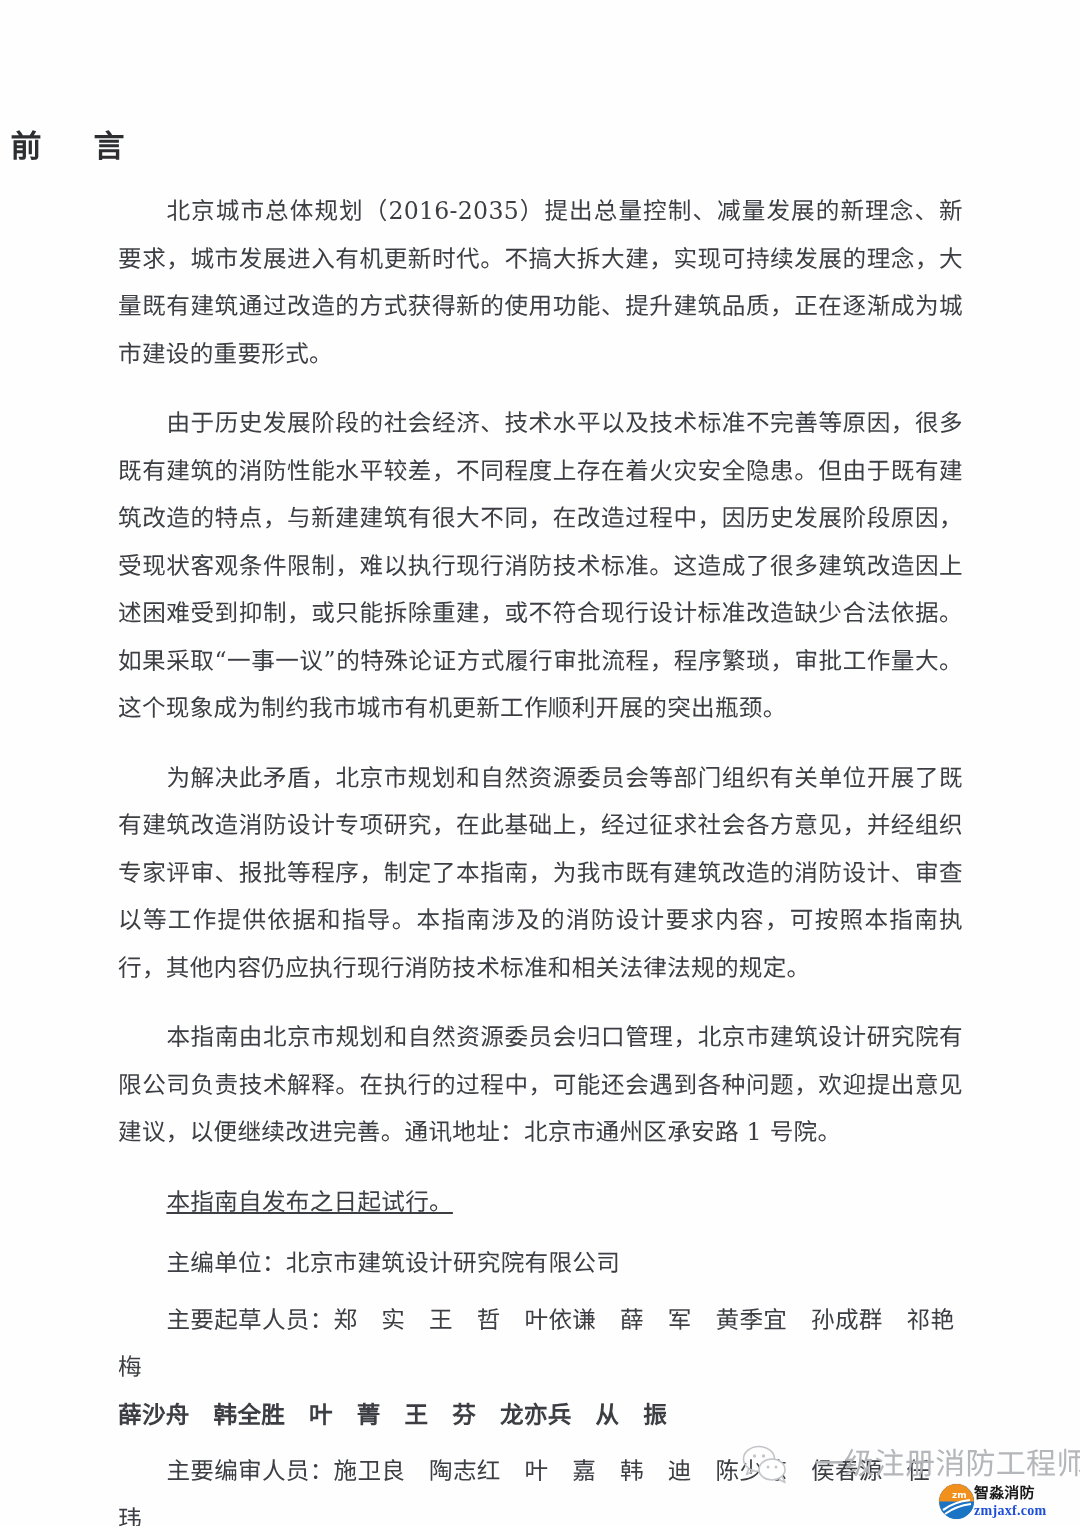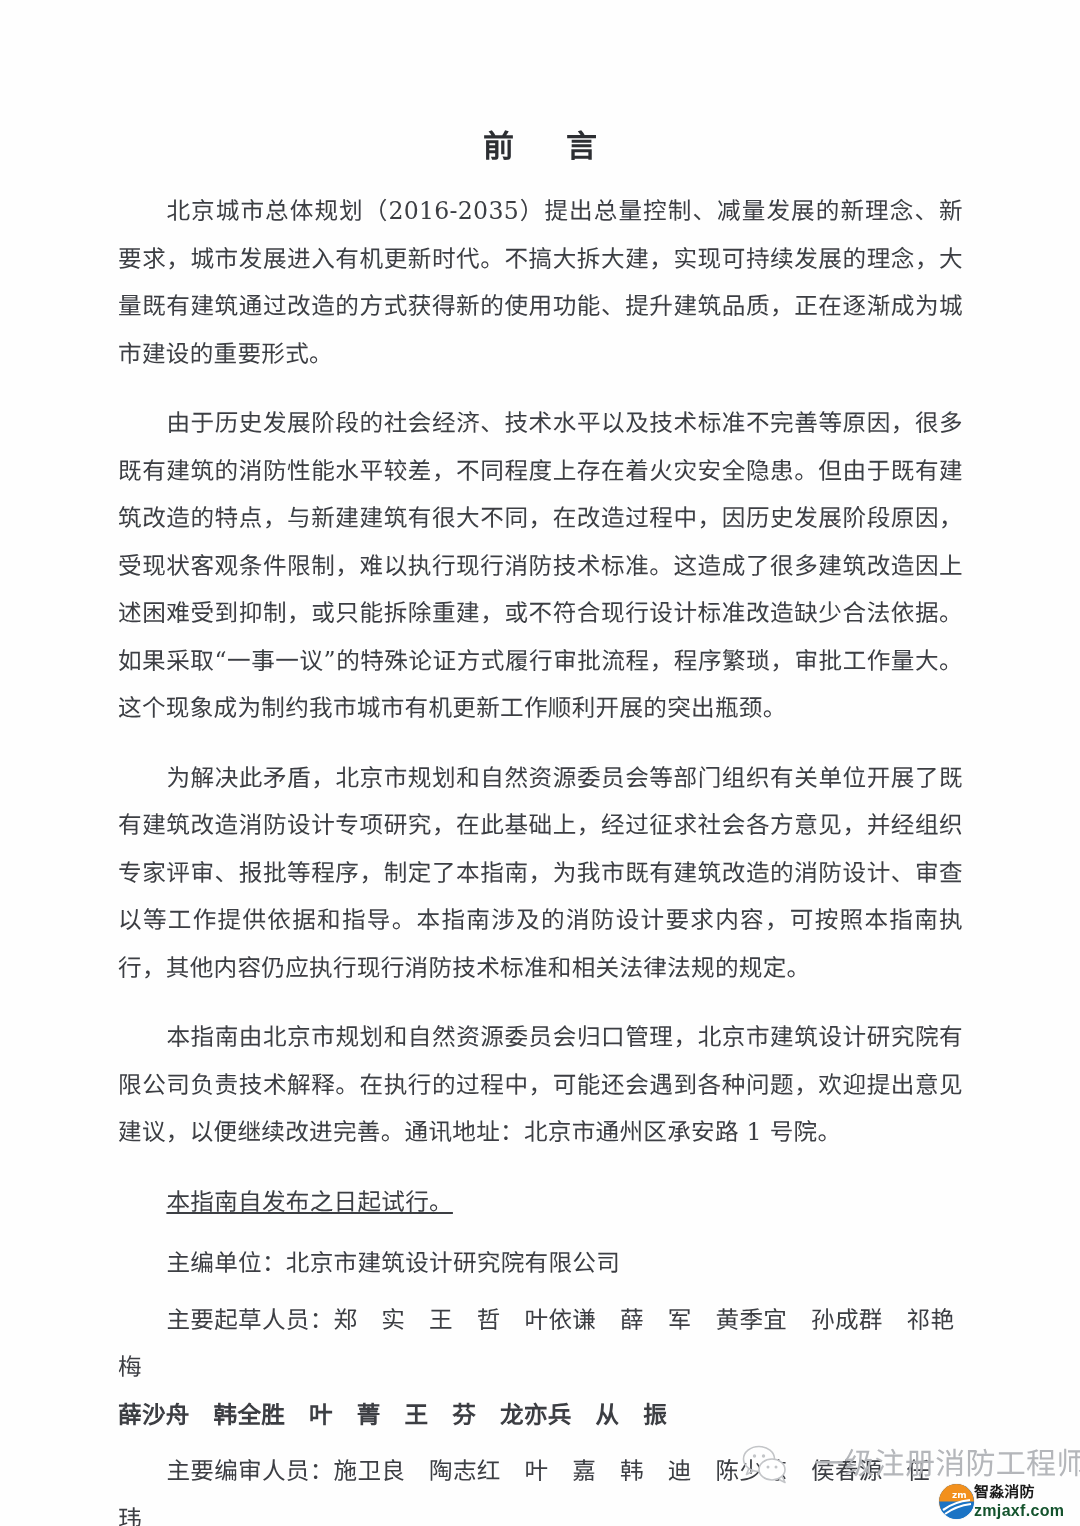--- a/index.html
+++ b/index.html
@@ -22,21 +22,20 @@
     inset: 0;
     background: #fefefe;
   }
 
   
   .doc-title {
     position: absolute;
     top: 124px;
     left: 0;
     width: 1080px;
-    text-align: center;
     font-size: 31px;
     line-height: 44px;
     letter-spacing: 0.34em;
     text-indent: 0.34em;
     font-weight: 600;
     color: #2c2e32;
     font-family: "DejaVu Serif", "Liberation Serif", serif;
   }
 
   
@@ -139,25 +138,25 @@
   .brand-cn {
     font-size: 15px;
     font-weight: bold;
     color: #1a1a1a;
     letter-spacing: 0.01em;
     font-family: "DejaVu Sans", "Liberation Sans", sans-serif;
     white-space: nowrap;
   }
   .brand-url {
     margin-top: 3px;
-    font-size: 16px;
+    font-size: 14px;
     font-weight: bold;
-    color: #14532d;
+    color: #1d4ed8;
     letter-spacing: 0.02em;
-    font-family: Liberation Sans, sans-serif;
+    font-family: Liberation Serif, serif;
     white-space: nowrap;
   }
 </style>
 </head>
 <body>
 
 <div class="page">
 
   <div class="doc-title">前　言</div>
 

